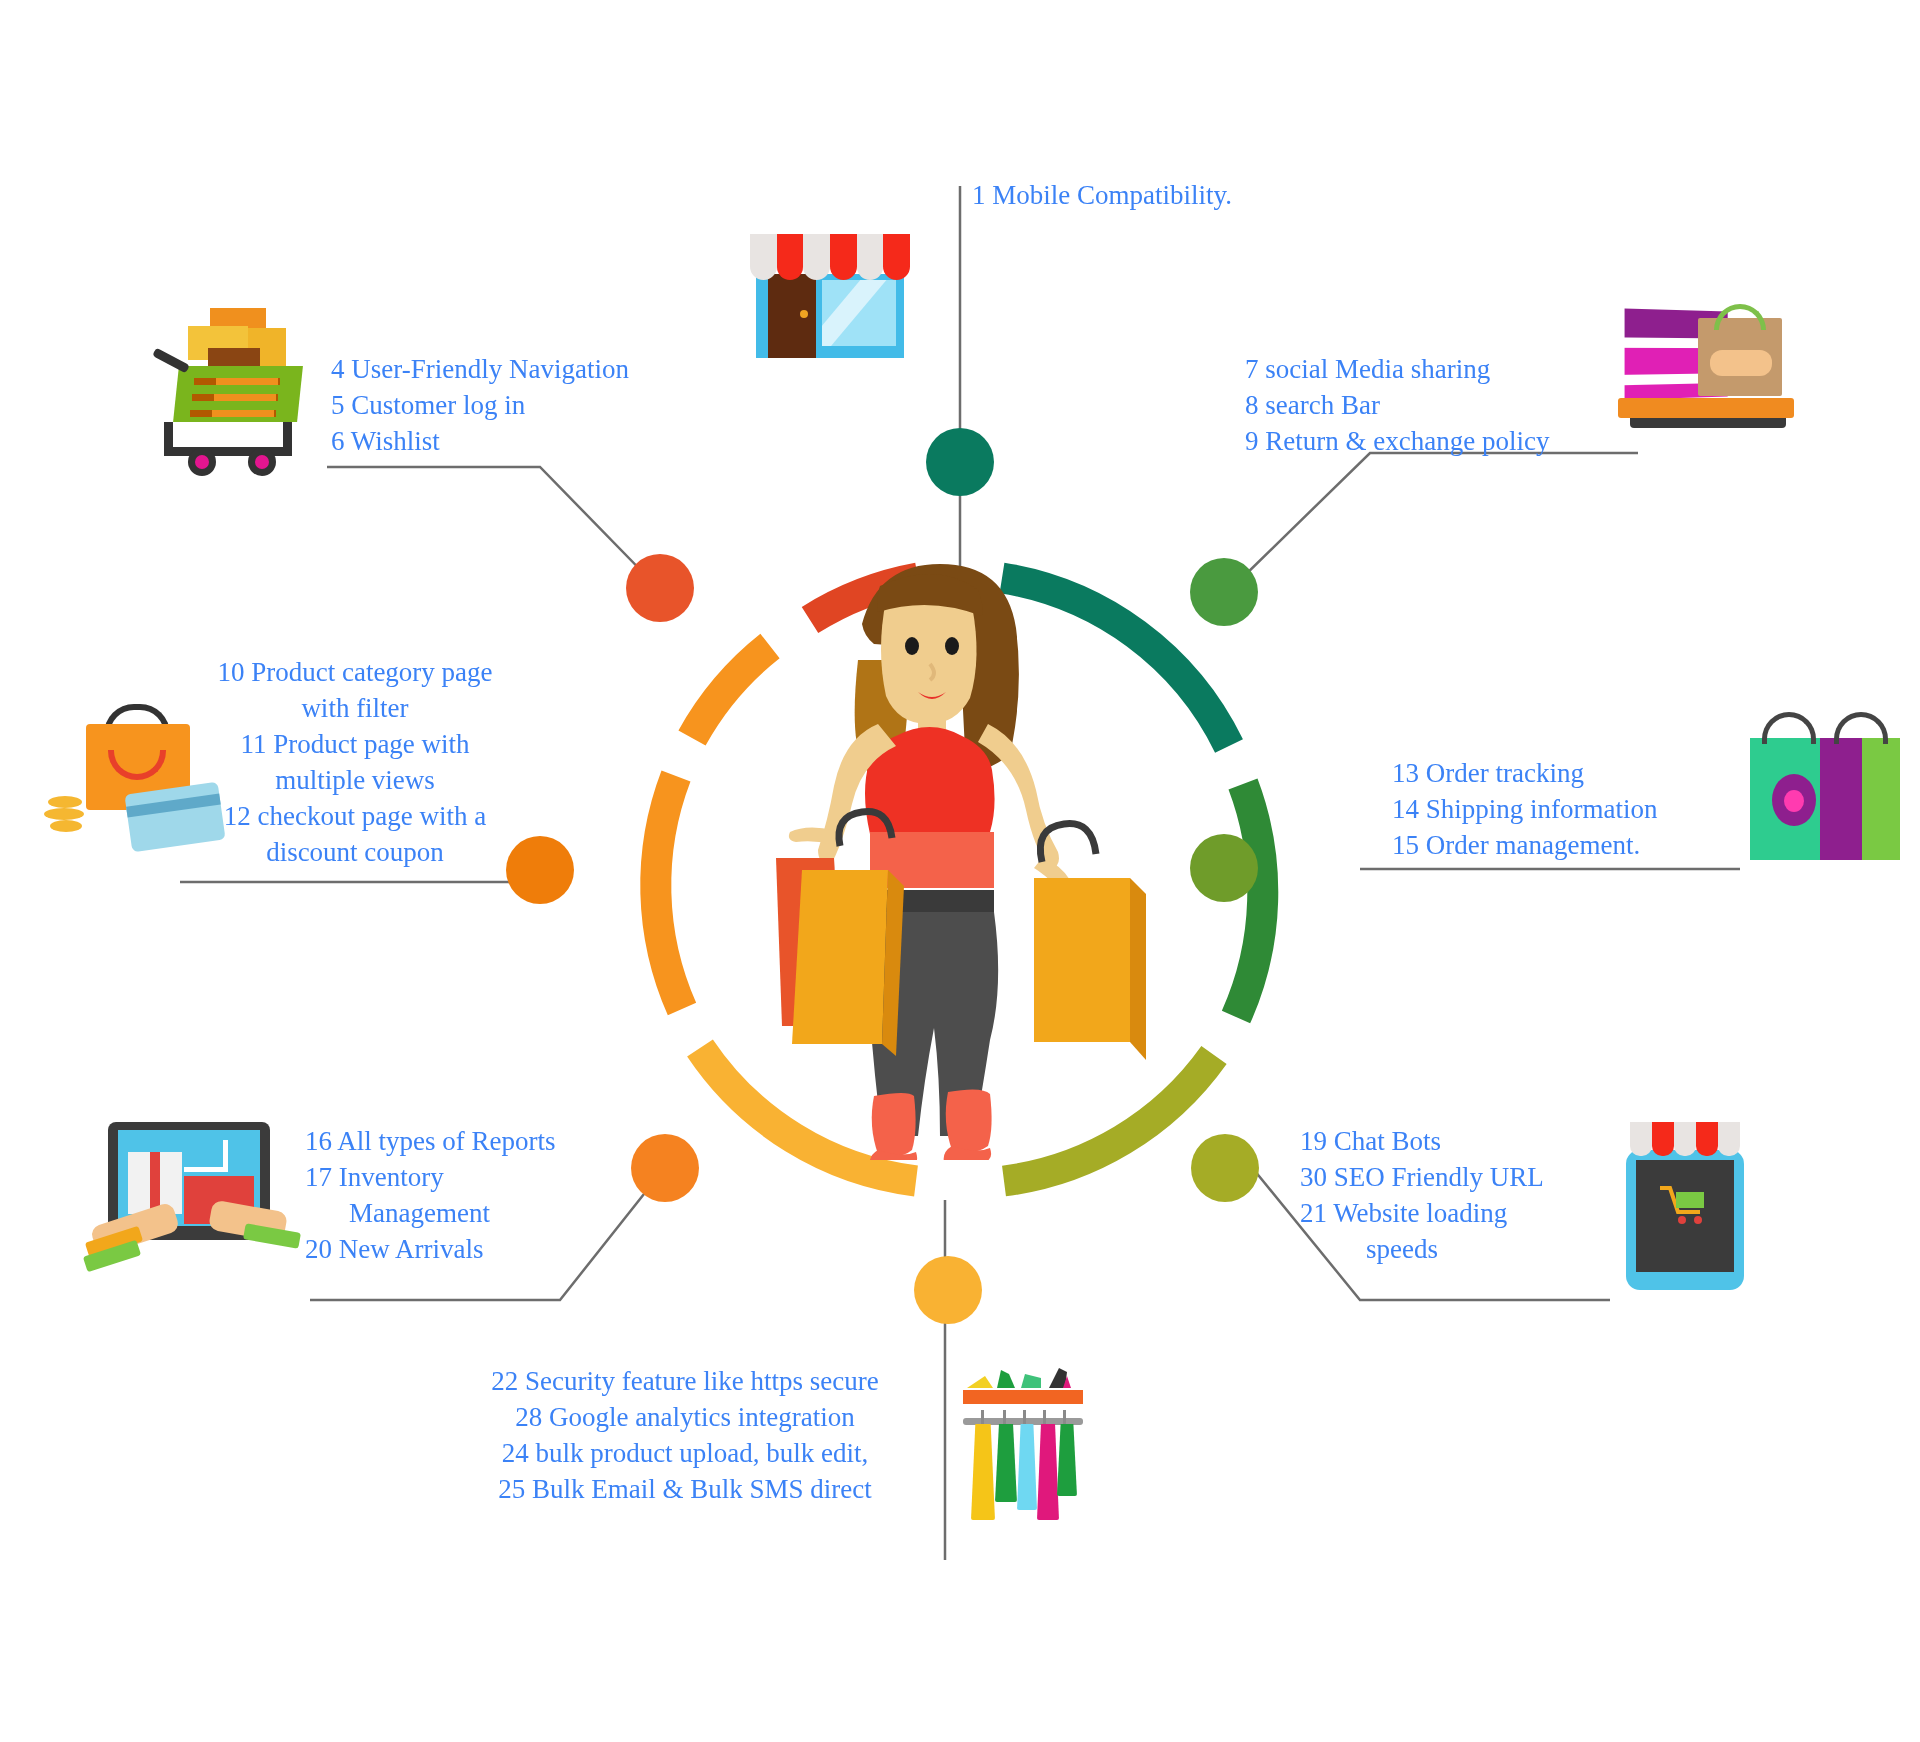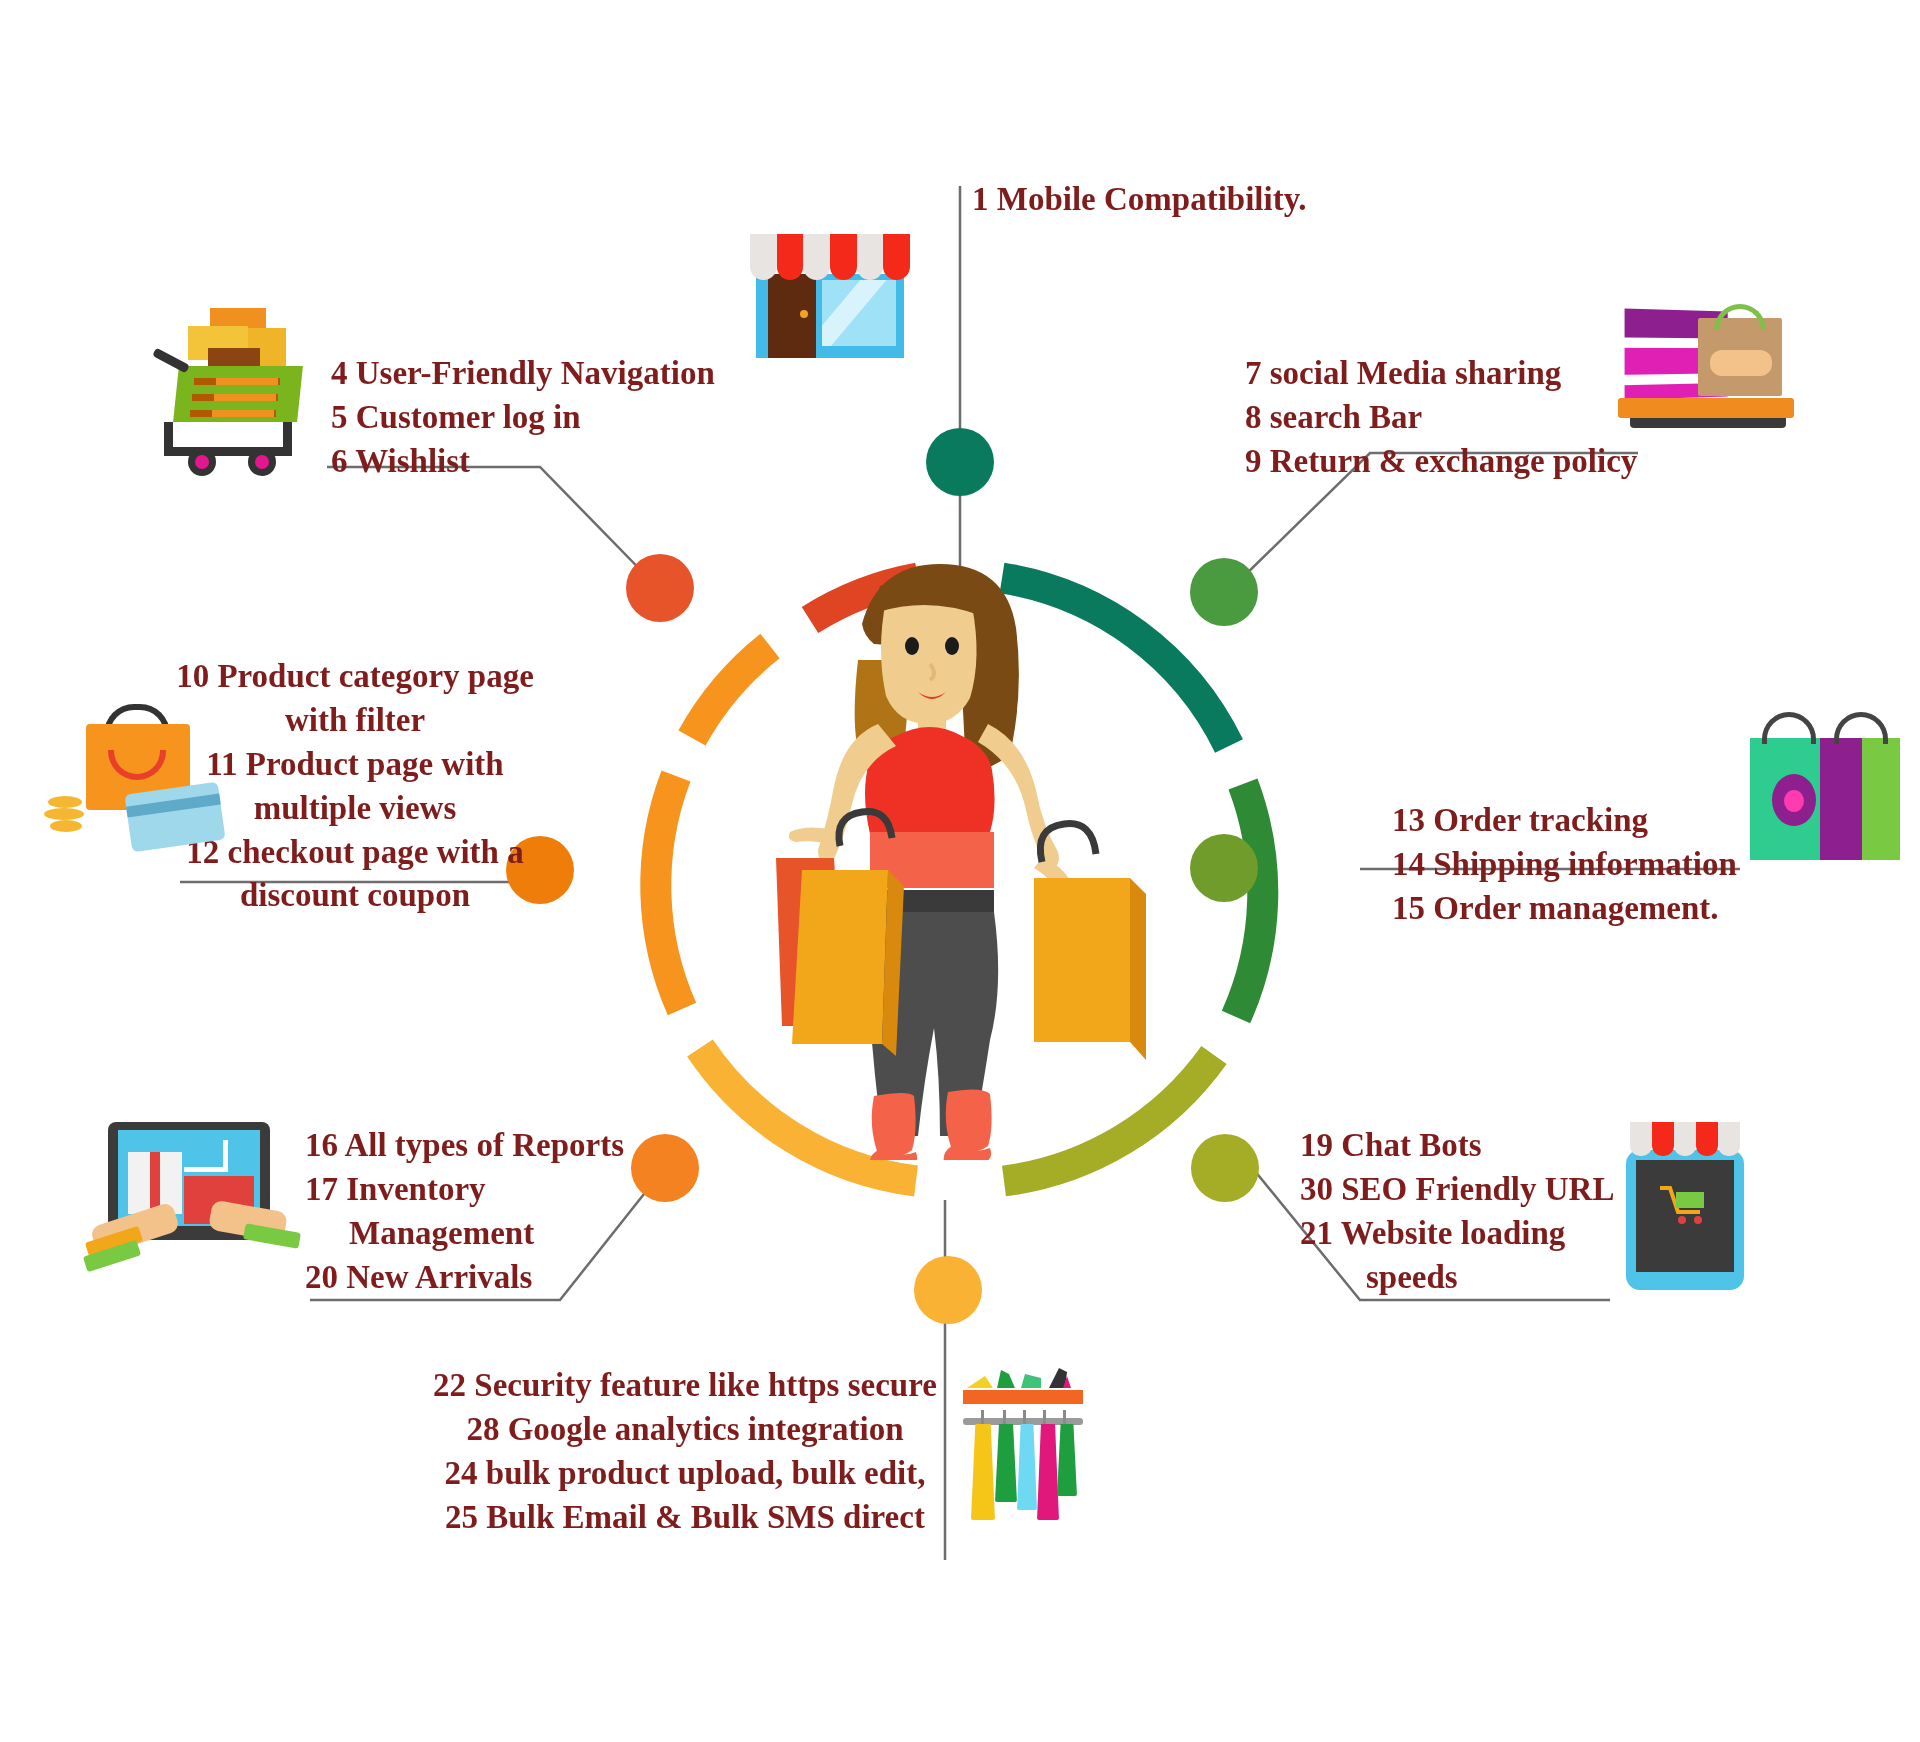--- a/index.html
+++ b/index.html
@@ -1,21 +1,21 @@
 <!DOCTYPE html>
 <html><head>
 <meta charset="utf-8">
 <style>
   * { box-sizing: border-box; margin:0; padding:0; }
   html,body { width:1920px; height:1742px; background:#ffffff; overflow:hidden; }
   body { font-family:"Liberation Serif", serif; color:#777777; }
 
   #stage { position:relative; width:1920px; height:1742px; background:#fff; }
 
-  .txtblk { position:absolute; color:#7f1d1d; font-weight:bold; font-size:33px; line-height:1.33; white-space:nowrap; }
+  .txtblk { position:absolute; color:#3b82f6; font-weight:normal; font-size:27px; line-height:1.33; white-space:nowrap; }
   .txtblk.ctr { text-align:center; white-space:normal; }
   .txtblk .ln { display:block; }
 
   svg.wire { position:absolute; left:0; top:0; width:1920px; height:1742px; pointer-events:none; }
 
   .icon { position:absolute; }
 
   
   .store { width:160px; height:150px; }
   .store .awn { position:absolute; left:0; top:22px; width:160px; height:46px; display:flex; }
@@ -149,21 +149,21 @@
 
   <div class="txtblk ctr" style="left:170px; top:655px; width:370px;">
     <span class="ln">10 Product category page</span>
     <span class="ln">with  filter</span>
     <span class="ln">11 Product page with</span>
     <span class="ln">multiple views</span>
     <span class="ln">12 checkout page with a</span>
     <span class="ln">discount coupon</span>
   </div>
 
-  <div class="txtblk" style="left:1392px; top:799px;">
+  <div class="txtblk" style="left:1392px; top:756px;">
     <span class="ln">13 Order tracking</span>
     <span class="ln">14 Shipping information</span>
     <span class="ln">15 Order management.</span>
   </div>
 
   <div class="txtblk" style="left:305px; top:1124px;">
     <span class="ln">16 All types of Reports</span>
     <span class="ln">17 Inventory</span>
     <span class="ln" style="padding-left:44px;">Management</span>
     <span class="ln">20 New Arrivals</span>

